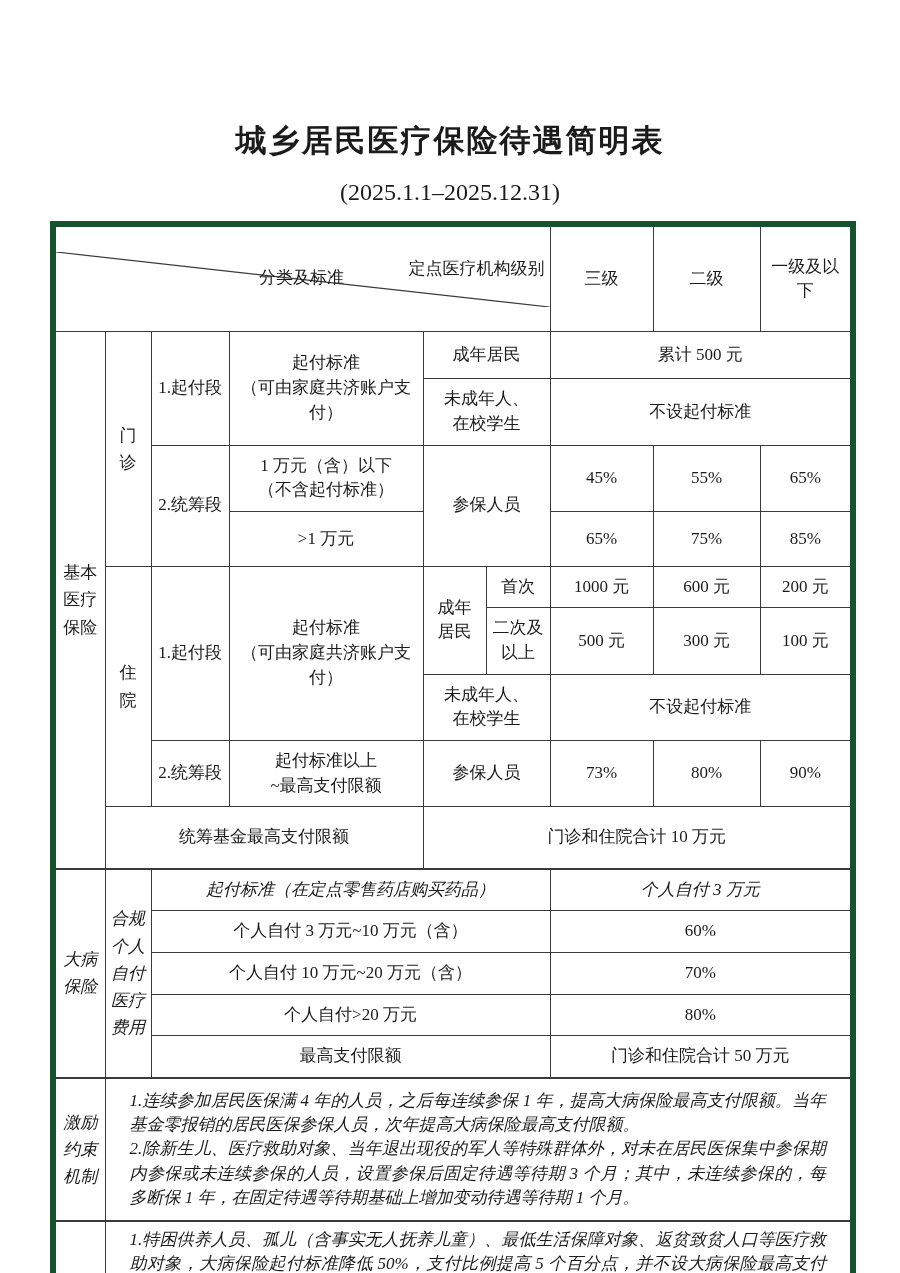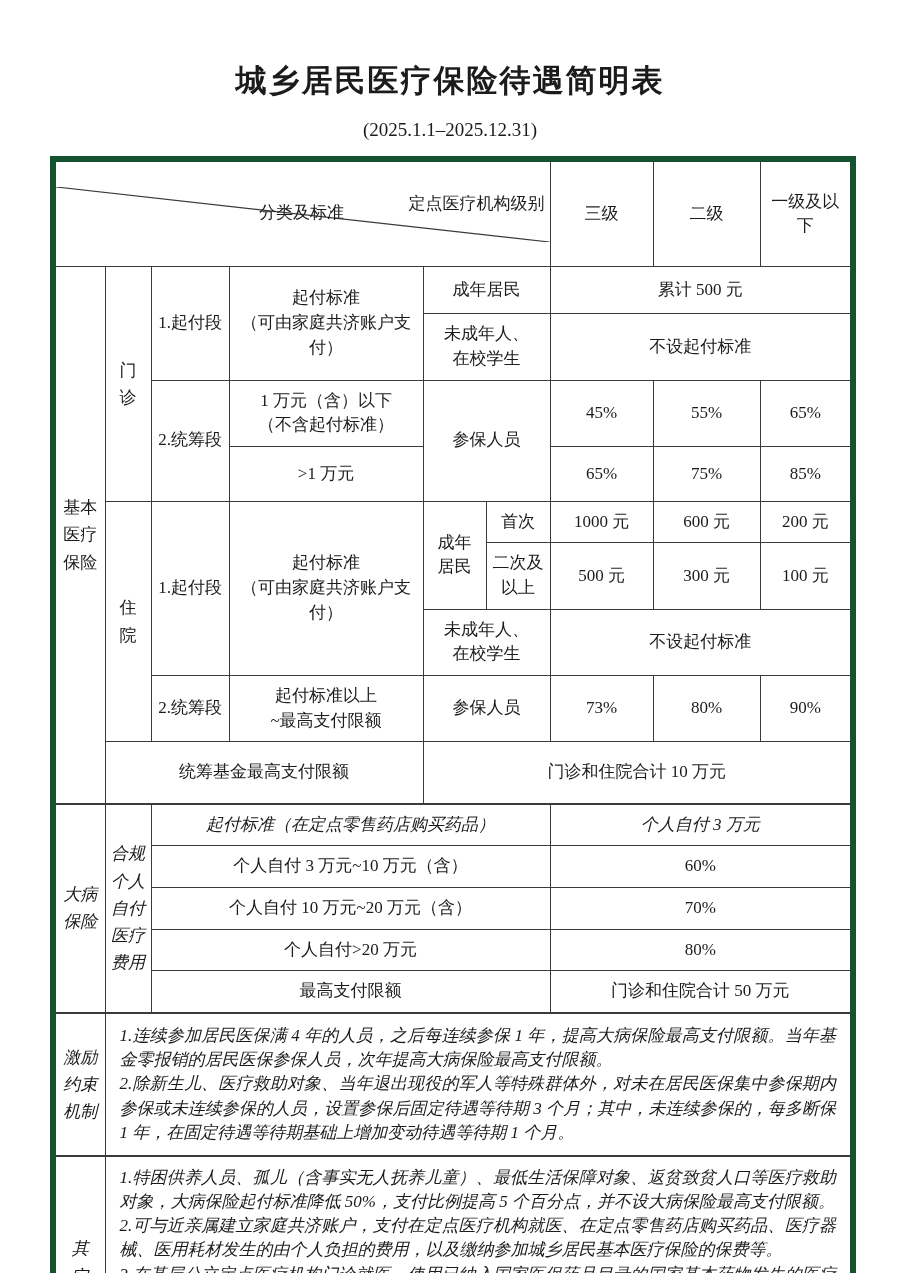--- a/index.html
+++ b/index.html
@@ -2,43 +2,43 @@
 <html><head>
 <meta charset="utf-8">
 <style>
   html,body { margin:0; padding:0; }
   body {
     width:900px; height:1273px; background:#ffffff;
     font-family:"Liberation Serif","DejaVu Serif",serif;
     color:#1b1b1b;
   }
   .doc-title {
-    padding-top:60px; text-align:center;
+    padding-top:120px; text-align:center;
     font-size:31px; font-weight:bold; letter-spacing:2px;
   }
   .doc-period {
-    margin-top:17px; text-align:center; font-size:19px;
+    margin-top:17px; text-align:center; font-size:24px;
   }
   table.benefits {
     border-collapse:collapse; table-layout:fixed;
     width:800px; margin:15px 0 0 50px;
     border:6px solid #14532d;
   }
   td {
     border:1px solid #3a3a3a;
     text-align:center; vertical-align:middle;
     font-size:17px; line-height:1.45;
     white-space:pre-line; padding:8px 3px;
     overflow:hidden;
   }
   tr.sec > td { border-top:2px solid #3a3a3a;font-style:italic; }
   td.vlabel { line-height:1.6; padding:2px 0; }
   td.para {
     text-align:justify; white-space:pre-line;
-    padding:6px 14px; line-height:1.42; font-size:17px;
+    padding:6px 24px; line-height:1.42; font-size:17px;
   }
   td.corner { padding:0; position:relative; }
   .corner-wrap { position:relative; width:100%; height:55px; }
   .corner-wrap svg { position:absolute; left:0; top:0; width:100%; height:100%; display:block; }
   .corner-top { position:absolute; top:5px; right:5px; font-size:17px; }
   .corner-bottom { position:absolute; bottom:16px; left:203px; font-size:17px; }
 </style>
 </head>
 <body>
 

